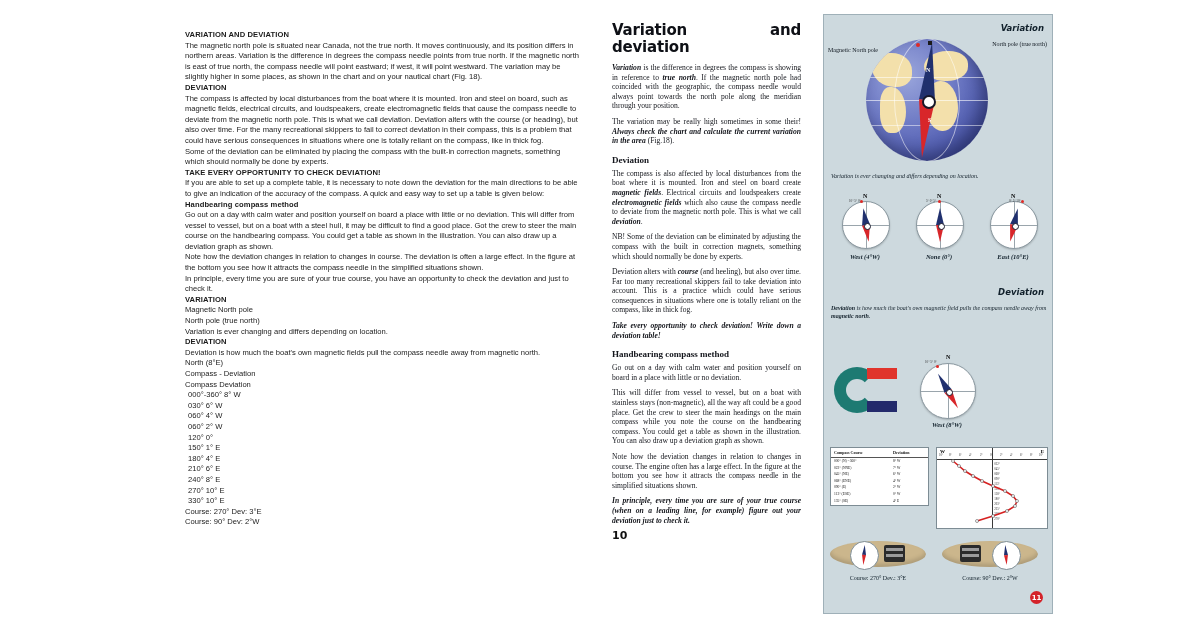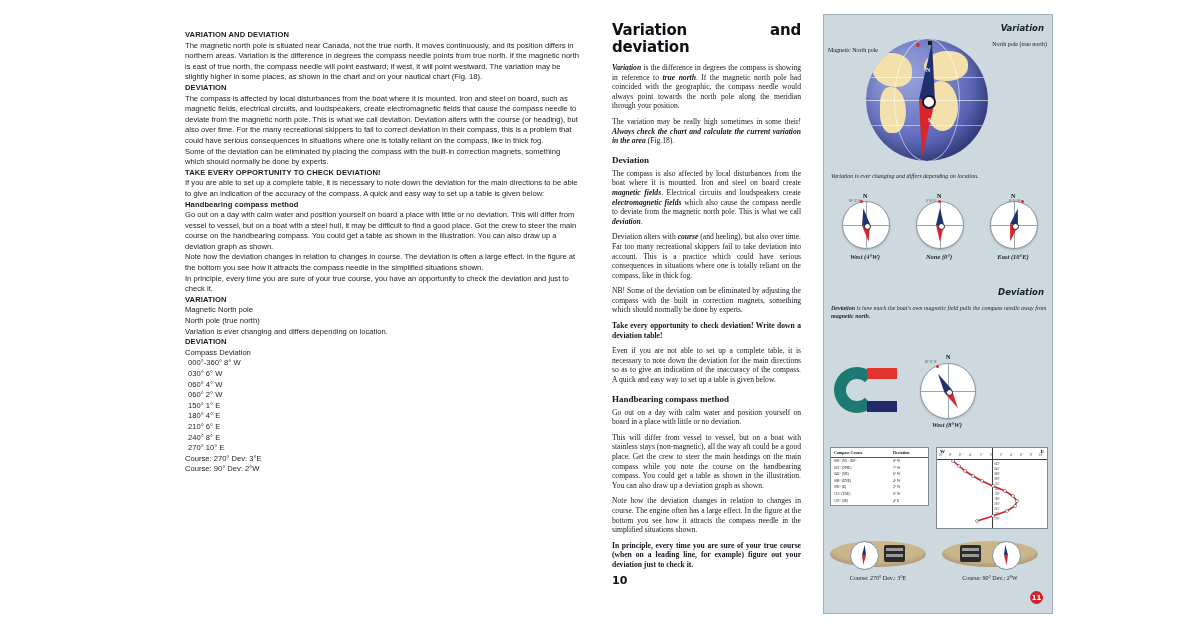--- a/index.html
+++ b/index.html
@@ -43,21 +43,21 @@
   .col-mid h1{
     font-family:"DejaVu Sans", sans-serif;
     font-size:15px;line-height:17px;font-weight:bold;
     margin:0 0 7px 0;color:#0e1016;letter-spacing:-.2px;
   }
   .col-mid h2{
     font-size:9px;line-height:11px;font-weight:bold;margin:9px 0 3px 0;
   }
   .col-mid p{margin:0 0 6px 0;}
   .col-mid .bi{font-weight:bold;font-style:italic;}
-  .col-mid .lead{font-weight:bold;}
+  .col-mid .lead{font-weight:bold;font-style:italic;}
   .pagenum{
     font-family:"DejaVu Sans", sans-serif;
     font-weight:bold;font-size:11px;margin-top:6px;color:#111;
   }
 
   
   .col-right{
     width:385px;
     padding:14px 8px 8px 10px;
     box-sizing:border-box;
@@ -236,52 +236,56 @@
     <p>Go out on a day with calm water and position yourself on board a place with little or no deviation. This will differ from vessel to vessel, but on a boat with a steel hull, it may be difficult to find a good place. Got the crew to steer the main course on the handbearing compass. You could get a table as shown in the illustration. You can also draw up a deviation graph as shown.</p>
     <p>Note how the deviation changes in relation to changes in course. The deviation is often a large effect. In the figure at the bottom you see how it attracts the compass needle in the simplified situations shown.</p>
     <p>In principle, every time you are sure of your true course, you have an opportunity to check the deviation and just to check it.</p>
 
     <h3>VARIATION</h3>
     <p>Magnetic North pole</p>
     <p> North pole (true north)</p>
     <p>Variation is ever changing and differs depending on location.</p>
 
     <h3>DEVIATION</h3>
+    <p>Deviation is how much the boat's own magnetic fields pull the compass needle away from magnetic north.</p>
+    <p>North (8°E)</p>
+    <p>Compass - Deviation</p>
     <p>Compass  Deviation</p>
 
     <p class="ind">000°-360°  8° W</p>
     <p class="ind">030°  6° W</p>
     <p class="ind">060°  4° W</p>
     <p class="ind">060°  2° W</p>
+    <p class="ind">120°  0°</p>
     <p class="ind">150°  1° E</p>
     <p class="ind">180°  4° E</p>
     <p class="ind">210°  6° E</p>
     <p class="ind">240°  8° E</p>
     <p class="ind">270°  10° E</p>
+    <p class="ind">330°  10° E</p>
     <p>Course: 270° Dev: 3°E</p>
     <p> Course: 90° Dev: 2°W</p>
   </div>
 
   <div class="col-mid">
     <h1>Variation and deviation</h1>
 
 
     <p><span class="bi">Variation</span><span> is the difference in degrees the compass is showing in reference to </span><span class="bi">true north</span><span>. If the magnetic north pole had coincided with the geographic, the compass needle would always point towards the north pole along the meridian through your position.</span></p>
 
     <p><span>The variation may be really high sometimes in some their! </span><span class="bi">Always check the chart and calculate the current variation in the area</span><span> (Fig.18).</span></p>
 
     <h2>Deviation</h2>
 
     <p><span>The compass is also affected by local disturbances from the boat where it is mounted. Iron and steel on board create </span><span class="bi">magnetic fields</span><span>. Electrical circuits and loudspeakers create </span><span class="bi">electromagnetic fields</span><span> which also cause the compass needle to deviate from the magnetic north pole. This is what we call </span><span class="bi">deviation</span><span>.</span></p>
 
+    <p>NB! Some of the deviation can be eliminated by adjusting the compass with the built in correction magnets, something which should normally be done by experts.</p>
+
     <p><span>Deviation alters with </span><span class="bi">course</span><span> (and heeling), but also over time. Far too many recreational skippers fail to take deviation into account. This is a practice which could have serious consequences in situations where one is totally reliant on the compass, like in thick fog.</span></p>
-
-    <p>NB! Some of the deviation can be eliminated by adjusting the compass with the built in correction magnets, something which should normally be done by experts.</p>
     <p class="lead">Take every opportunity to check deviation! Write down a deviation table!</p>
-    <p>Even if you are not able to set up a complete table, it is necessary to note down the deviation for the main directions so as to give an indication of the inaccuracy of the compass. A quick and easy way to set up a table is given below.</p>
 
     <h2>Handbearing compass method</h2>
 
     <p>Go out on a day with calm water and position yourself on board in a place with little or no deviation.</p>
     <p>This will differ from vessel to vessel, but on a boat with stainless stays (non-magnetic), all the way aft could be a good place. Get the crew to steer the main headings on the main compass while you note the course on the handbearing compass. You could get a table as shown in the illustration. You can also draw up a deviation graph as shown.</p>
     <p>Note how the deviation changes in relation to changes in course. The engine often has a large effect. In the figure at the bottom you see how it attracts the compass needle in the simplified situations shown.</p>
     <p class="lead">In principle, every time you are sure of your true course (when on a leading line, for example) figure out your deviation just to check it.</p>
     <div class="pagenum">10</div>
   </div>
 

